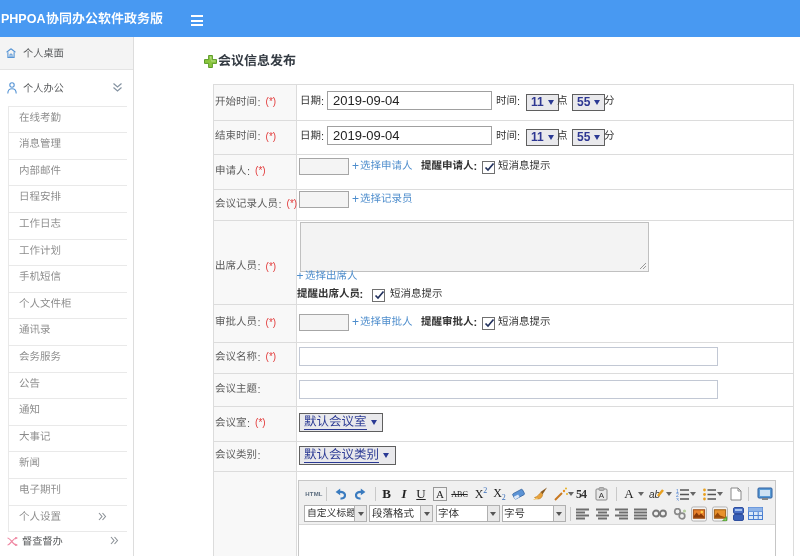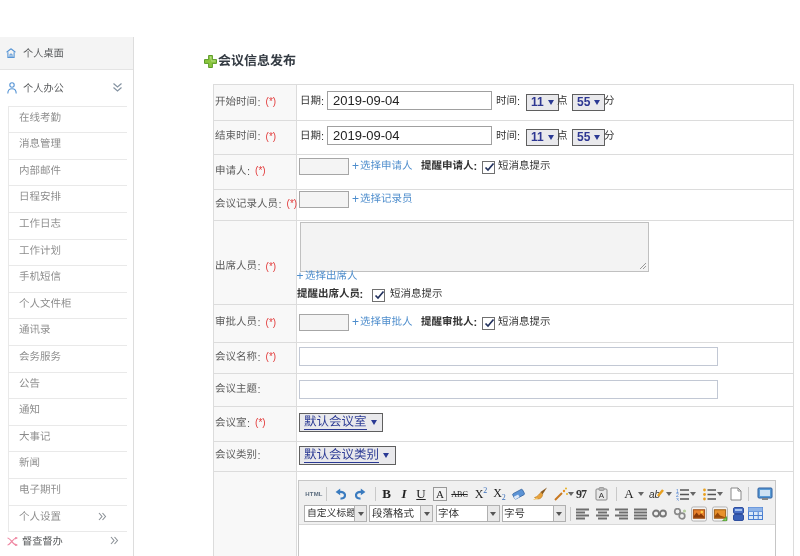--- a/index.html
+++ b/index.html
@@ -121,20 +121,45 @@
     <path id="r6807" d="M466 -764V-693H902V-764ZM779 -325C826 -225 873 -95 888 -16L957 -41C940 -120 892 -247 843 -345ZM491 -342C465 -236 420 -129 364 -57C381 -49 411 -28 425 -18C479 -94 529 -211 560 -327ZM422 -525V-454H636V-18C636 -5 632 -1 617 0C604 0 557 1 505 -1C515 22 526 54 529 76C599 76 645 74 674 62C703 49 712 26 712 -17V-454H956V-525ZM202 -840V-628H49V-558H186C153 -434 88 -290 24 -215C38 -196 58 -165 66 -145C116 -209 165 -314 202 -422V79H277V-444C311 -395 351 -333 368 -301L412 -360C392 -388 306 -498 277 -531V-558H408V-628H277V-840Z"></path>
     <path id="r6BB5" d="M538 -803V-682C538 -609 522 -520 423 -454C438 -445 466 -420 476 -406C585 -479 608 -591 608 -680V-738H748V-550C748 -482 761 -456 828 -456C840 -456 889 -456 903 -456C922 -456 943 -457 954 -461C952 -476 950 -501 949 -519C937 -516 915 -515 902 -515C890 -515 846 -515 834 -515C820 -515 817 -522 817 -549V-803ZM467 -386V-321H540L501 -310C533 -226 577 -152 634 -91C565 -38 483 -2 393 20C408 35 425 64 433 84C528 57 614 17 687 -41C750 12 826 52 913 77C924 58 944 28 961 13C876 -7 802 -43 739 -90C807 -160 858 -252 887 -372L840 -389L827 -386ZM563 -321H797C772 -248 734 -187 685 -137C632 -189 591 -251 563 -321ZM118 -751V-168L33 -157L46 -85L118 -97V66H191V-109L435 -150L431 -215L191 -179V-324H415V-392H191V-529H416V-596H191V-705C278 -728 373 -757 445 -790L383 -846C321 -813 214 -775 120 -750Z"></path>
     <path id="r843D" d="M62 18 116 76C178 2 250 -96 307 -180L261 -233C198 -143 117 -42 62 18ZM109 -579C165 -550 241 -503 278 -473L323 -530C285 -560 208 -603 152 -630ZM41 -385C101 -358 175 -313 212 -282L257 -339C220 -371 143 -413 85 -437ZM520 -651C477 -576 398 -481 294 -412C311 -402 334 -381 347 -366C388 -396 425 -429 458 -463C494 -428 537 -393 584 -362C494 -313 392 -276 298 -255C312 -240 329 -212 336 -193L403 -213V80H474V37H791V80H865V-219H422C499 -245 576 -279 648 -322C737 -269 835 -227 927 -201C938 -219 958 -247 974 -263C887 -285 795 -320 711 -363C785 -415 848 -478 891 -550L844 -579L831 -576H553C568 -596 582 -616 594 -636ZM474 -23V-159H791V-23ZM784 -517C748 -474 701 -434 647 -399C590 -433 539 -472 502 -511L507 -517ZM61 -770V-703H288V-618H361V-703H633V-618H706V-703H941V-770H706V-840H633V-770H361V-840H288V-770Z"></path>
     <path id="r683C" d="M575 -667H794C764 -604 723 -546 675 -496C627 -545 590 -597 563 -648ZM202 -840V-626H52V-555H193C162 -417 95 -260 28 -175C41 -158 60 -129 67 -109C117 -175 165 -284 202 -397V79H273V-425C304 -381 339 -327 355 -299L400 -356C382 -382 300 -481 273 -511V-555H387L363 -535C380 -523 409 -497 422 -484C456 -514 490 -550 521 -590C548 -543 583 -495 626 -450C541 -377 441 -323 341 -291C356 -276 375 -248 384 -230C410 -240 436 -250 462 -262V81H532V37H811V77H884V-270L930 -252C941 -271 962 -300 977 -315C878 -345 794 -392 726 -449C796 -522 853 -610 889 -713L842 -735L828 -732H612C628 -761 642 -791 654 -822L582 -841C543 -739 478 -641 403 -570V-626H273V-840ZM532 -29V-222H811V-29ZM511 -287C570 -318 625 -356 676 -401C725 -358 782 -319 847 -287Z"></path>
     <path id="r5F0F" d="M709 -791C761 -755 823 -701 853 -665L905 -712C875 -747 811 -798 760 -833ZM565 -836C565 -774 567 -713 570 -653H55V-580H575C601 -208 685 82 849 82C926 82 954 31 967 -144C946 -152 918 -169 901 -186C894 -52 883 4 855 4C756 4 678 -241 653 -580H947V-653H649C646 -712 645 -773 645 -836ZM59 -24 83 50C211 22 395 -20 565 -60L559 -128L345 -82V-358H532V-431H90V-358H270V-67Z"></path>
     <path id="r5B57" d="M460 -363V-300H69V-228H460V-14C460 0 455 5 437 6C419 6 354 6 287 4C300 24 314 58 319 79C404 79 457 78 492 67C528 54 539 32 539 -12V-228H930V-300H539V-337C627 -384 717 -452 779 -516L728 -555L711 -551H233V-480H635C584 -436 519 -392 460 -363ZM424 -824C443 -798 462 -765 475 -736H80V-529H154V-664H843V-529H920V-736H563C549 -769 523 -814 497 -847Z"></path>
     <path id="r4F53" d="M251 -836C201 -685 119 -535 30 -437C45 -420 67 -380 74 -363C104 -397 133 -436 160 -479V78H232V-605C266 -673 296 -745 321 -816ZM416 -175V-106H581V74H654V-106H815V-175H654V-521C716 -347 812 -179 916 -84C930 -104 955 -130 973 -143C865 -230 761 -398 702 -566H954V-638H654V-837H581V-638H298V-566H536C474 -396 369 -226 259 -138C276 -125 301 -99 313 -81C419 -177 517 -342 581 -518V-175Z"></path>
     <path id="r53F7" d="M260 -732H736V-596H260ZM185 -799V-530H815V-799ZM63 -440V-371H269C249 -309 224 -240 203 -191H727C708 -75 688 -19 663 1C651 9 639 10 615 10C587 10 514 9 444 2C458 23 468 52 470 74C539 78 605 79 639 77C678 76 702 70 726 50C763 18 788 -57 812 -225C814 -236 816 -259 816 -259H315L352 -371H933V-440Z"></path>
   </svg>
 <div id="root">
+<div style="position:absolute;left:0;top:0;width:800px;height:37px;background:#4899f2;">
+      <div style="position:absolute;left:1px;top:0;height:37px;display:flex;align-items:center;">
+        <span style="font-weight:bold;font-size:12.5px;color:#fff;letter-spacing:0px;">PHPOA</span>
+        <span style="margin-left:1px;display:flex;">
+          <svg width="117.0" height="14" viewBox="0 0 117.0 14">
+            <g fill="#fff" transform="translate(0,11.05) scale(0.013000)">
+              <use href="#b534F" x="0"></use>
+              <use href="#b540C" x="1000"></use>
+              <use href="#b529E" x="2000"></use>
+              <use href="#b516C" x="3000"></use>
+              <use href="#b8F6F" x="4000"></use>
+              <use href="#b4EF6" x="5000"></use>
+              <use href="#b653F" x="6000"></use>
+              <use href="#b52A1" x="7000"></use>
+              <use href="#b7248" x="8000"></use>
+            </g>
+          </svg>
+        </span>
+      </div>
+      <div style="position:absolute;left:191px;top:15px;width:12px;">
+        <div style="height:2px;background:#fff;margin-bottom:2.5px;"></div>
+        <div style="height:2px;background:#fff;margin-bottom:2.5px;"></div>
+        <div style="height:2px;background:#fff;"></div>
+      </div>
+    </div>
     <div style="position:absolute;left:0;top:37px;width:134px;height:519px;background:#fff;border-right:1px solid #ddd;box-sizing:border-box;">
       <div style="position:absolute;left:0;top:0;width:133px;height:32px;background:#f4f4f4;border-bottom:1px solid #e4e4e4;display:flex;align-items:center;">
         <span style="margin-left:6px;display:flex;">
           <svg width="10" height="10" viewBox="0 0 10 10">
             <path d="M5 0.8 L9.4 4.3 M5 0.8 L0.6 4.3" stroke="#5795d5" stroke-width="1.1" fill="none"></path>
             <path d="M1.9 4.2 V9.4 H8.1 V4.2" stroke="#5795d5" stroke-width="1.1" fill="none"></path>
             <path d="M4 9.4 V6.2 H6 V9.4" stroke="#5795d5" stroke-width="1" fill="none"></path>
           </svg>
         </span>
         <span style="margin-left:7px;display:flex;">
@@ -869,21 +894,21 @@
           <path d="M1 13 L8 6" stroke="#c87820" stroke-width="2"></path>
           <circle cx="10" cy="4" r="1.2" fill="#e89020"></circle>
           <circle cx="13" cy="7" r="1" fill="#e8b020"></circle>
           <circle cx="12" cy="1.5" r="1" fill="#e8b020"></circle>
         </svg>
       </div>
       <div style="position:absolute;left:267.5px;top:5.0px;width:8px;height:16px;display:flex;align-items:center;justify-content:center;">
         <span style="width:0;height:0;border-left:3px solid transparent;border-right:3px solid transparent;border-top:4px solid #666;"></span>
       </div>
       <div style="position:absolute;left:274.0px;top:5.0px;width:16px;height:16px;display:flex;align-items:center;justify-content:center;">
-        <span style="font-family:'Liberation Serif',serif;font-size:12px;font-weight:bold;color:#333;letter-spacing:-1px;">97</span>
+        <span style="font-family:'Liberation Serif',serif;font-size:12px;font-weight:bold;color:#333;letter-spacing:-1px;">54</span>
       </div>
       <div style="position:absolute;left:294.0px;top:5.0px;width:16px;height:16px;display:flex;align-items:center;justify-content:center;">
         <svg width="13" height="14" viewBox="0 0 13 14">
           <rect x="1" y="2" width="11" height="11" rx="1" fill="#e8e8e8" stroke="#888"></rect>
           <rect x="4" y="0.5" width="5" height="3" rx="1" fill="#b8b8b8" stroke="#888" stroke-width="0.7"></rect>
           <text x="6.5" y="11" font-size="8" text-anchor="middle" fill="#333" font-family="Liberation Sans">A</text>
         </svg>
       </div>
       <div style="position:absolute;left:315.5px;top:5.0px;width:3px;height:16px;display:flex;align-items:center;justify-content:center;">
         <div style="width:1px;height:14px;background:#c9c9c9;"></div>

